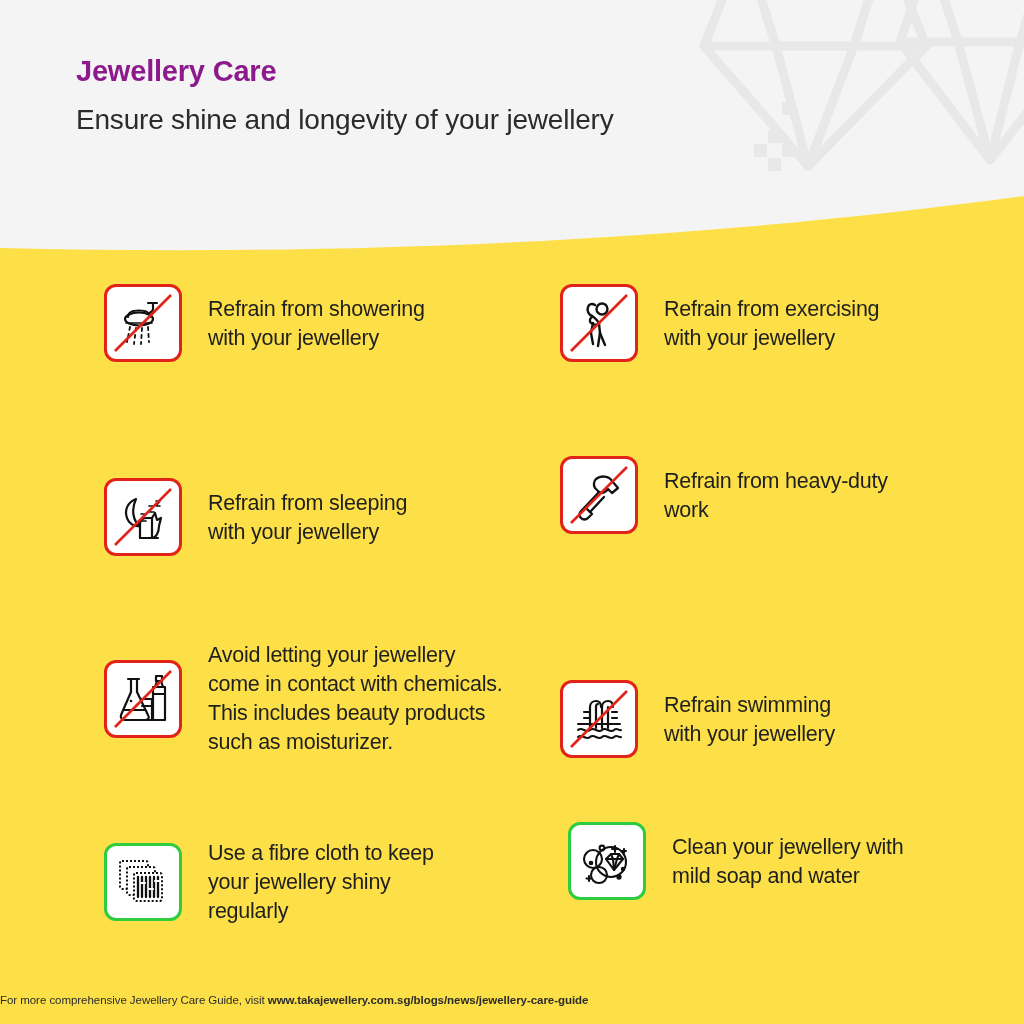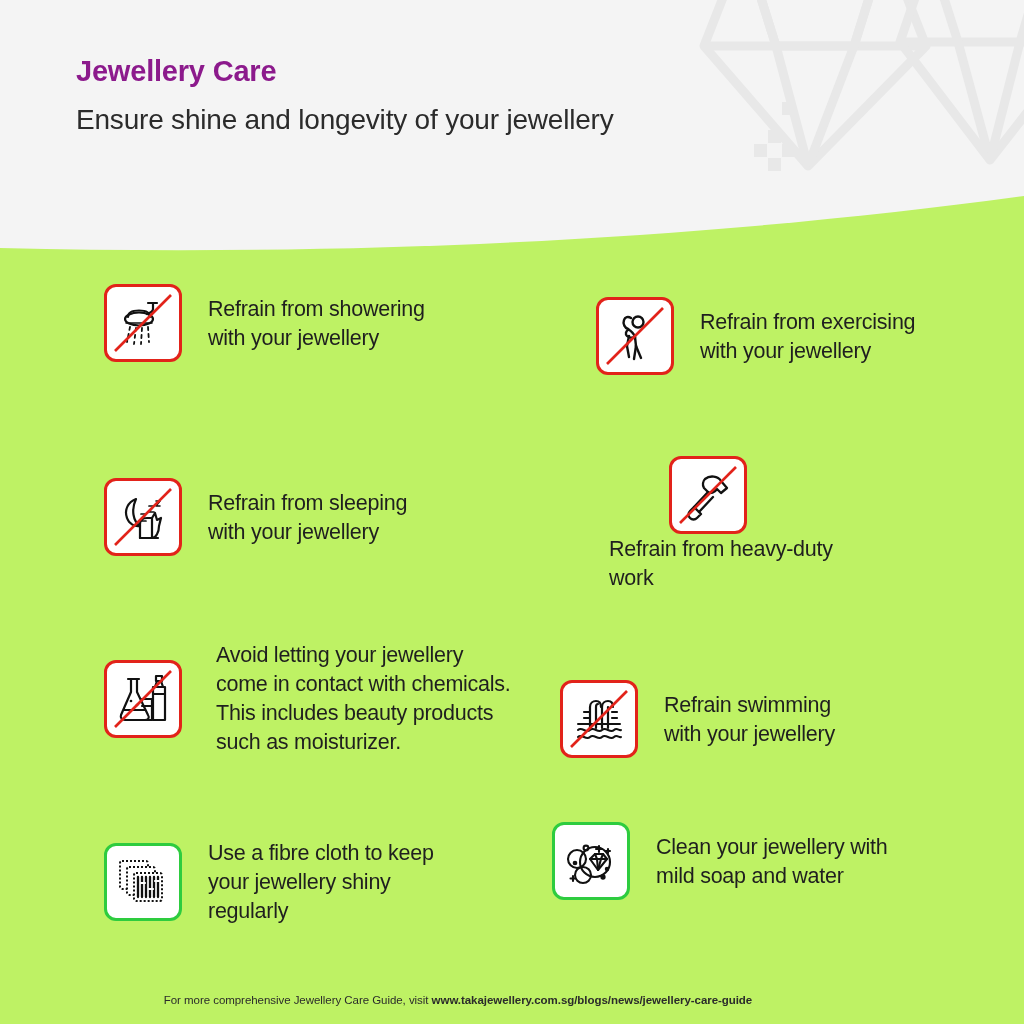--- a/index.html
+++ b/index.html
@@ -9,21 +9,21 @@
     height: 1024px;
     background: #ffffff;
     font-family: "Liberation Sans", sans-serif;
     overflow: hidden;
   }
 
   #page {
     position: relative;
     width: 1024px;
     height: 1024px;
-    background: #bef264;
+    background: #fde047;
   }
 
   
   .header {
     position: absolute;
     top: 0; left: 0;
     width: 1024px;
     height: 268px;
     overflow: hidden;
   }
@@ -102,21 +102,20 @@
     white-space: pre-line;
     padding-top: 1px;
   }
 
   
   .footer {
     position: absolute;
     left: 0;
     bottom: 18px;
     width: 916px;
-    text-align: center;
     font-size: 11.5px;
     color: #2b2b2b;
     letter-spacing: -0.05px;
   }
   .footer .url { font-weight: bold; }
 </style>
 </head>
 <body>
 
 <div id="page">
@@ -171,21 +170,21 @@
             <path d="M30,36 L29,52"></path>
             <path d="M36,35 L37,50"></path>
           </g>
           <line x1="3" y1="59" x2="59" y2="3" stroke="#e2231a" stroke-width="2.6"></line>
         </svg>
       </div>
       <div class="tip-text">Refrain from showering
 with your jewellery</div>
     </div>
 
-    <div class="tip-item" style="left:560px; top:22px;margin-left:36px;">
+    <div class="tip-item" style="left:560px; top:9px;">
       <div class="icon-box">
         <svg width="62" height="62" viewBox="0 0 62 62">
           <g fill="none" stroke="#111" stroke-width="2.4" stroke-linecap="round" stroke-linejoin="round">
             <circle cx="34" cy="17" r="5.5"></circle>
             <path d="M27,13 C24,11 21,12 20,15 C18.5,19 21,23 24,24"></path>
             <path d="M24,24 C27,26 30,28 31,32"></path>
             <path d="M31,32 C28,33 25,33 23,31 C21,29 22,26 24,25"></path>
             <path d="M31,32 L32,41"></path>
             <path d="M32,41 L30,54"></path>
             <path d="M32,41 L37,53"></path>
@@ -210,37 +209,37 @@
             <path d="M40,32 L43,27 L45,34 L49,32 L47,40 C47,46 44,52 40,52 Z"></path>
             <path d="M28,52 L46,52"></path>
           </g>
           <line x1="3" y1="59" x2="59" y2="3" stroke="#e2231a" stroke-width="2.6"></line>
         </svg>
       </div>
       <div class="tip-text">Refrain from sleeping
 with your jewellery</div>
     </div>
 
-    <div class="tip-item" style="left:583px; top:181px;flex-direction:column;">
+    <div class="tip-item" style="left:560px; top:181px;">
       <div class="icon-box">
         <svg width="62" height="62" viewBox="0 0 62 62">
           <g fill="none" stroke="#111" stroke-width="2.3" stroke-linecap="round" stroke-linejoin="round">
             <path d="M28,15 C33,11 41,12 44,17 L50,24 L44,29 L40,25 C38,28 34,30 31,28 L27,24 C25,21 26,17 28,15 Z"></path>
             <path d="M31,28 L17,43"></path>
             <path d="M36,33 L22,48"></path>
             <path d="M17,43 L13,47 C11,49 11,52 13,54 C15,56 18,56 20,54 L24,50 Z"></path>
           </g>
           <line x1="3" y1="59" x2="59" y2="3" stroke="#e2231a" stroke-width="2.6"></line>
         </svg>
       </div>
       <div class="tip-text">Refrain from heavy-duty
 work</div>
     </div>
 
-    <div class="tip-item" style="left:104px; top:365px;gap:8px;">
+    <div class="tip-item" style="left:104px; top:365px;">
       <div class="icon-box">
         <svg width="62" height="62" viewBox="0 0 62 62">
           <g fill="none" stroke="#111" stroke-width="2.2" stroke-linecap="round" stroke-linejoin="round">
             <path d="M16,11 L27,11"></path>
             <path d="M19,11 L19,24 L9,47 C8,50 10,52 13,52 L33,52 C36,52 38,50 36,47 L25,24 L25,11"></path>
             <path d="M12,42 L33,42"></path>
             <circle cx="19" cy="33" r="1.3" fill="#111" stroke="none"></circle>
             <circle cx="25" cy="37" r="1.3" fill="#111" stroke="none"></circle>
             <path d="M44,8 L50,8 L50,13 L44,13 Z"></path>
             <path d="M45,13 L49,13 L51,19 L43,19 Z"></path>
@@ -302,21 +301,21 @@
             <path d="M35,36 L39,36"></path>
             <path d="M41,28 L45,28"></path>
           </g>
         </svg>
       </div>
       <div class="tip-text">Use a fibre cloth to keep
 your jewellery shiny
 regularly</div>
     </div>
 
-    <div class="tip-item" style="left:544px; top:547px;padding-left:8px;">
+    <div class="tip-item" style="left:560px; top:547px;padding-left:8px;">
       <div class="icon-box allow">
         <svg width="58" height="58" viewBox="0 0 58 58">
           <g fill="none" stroke="#111" stroke-width="2.1" stroke-linecap="round" stroke-linejoin="round">
             <circle cx="33" cy="30" r="15"></circle>
             <circle cx="15" cy="27" r="9"></circle>
             <circle cx="21" cy="43" r="8"></circle>
             <circle cx="24" cy="16" r="2.4"></circle>
             <circle cx="13" cy="31" r="1.3" fill="#111"></circle>
             <circle cx="41" cy="45" r="1.6" fill="#111"></circle>
             <circle cx="45" cy="37" r="1.2" fill="#111"></circle>

